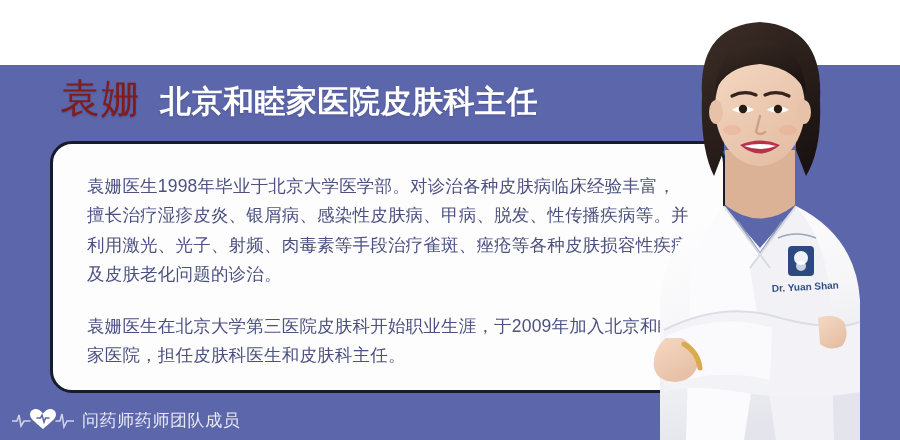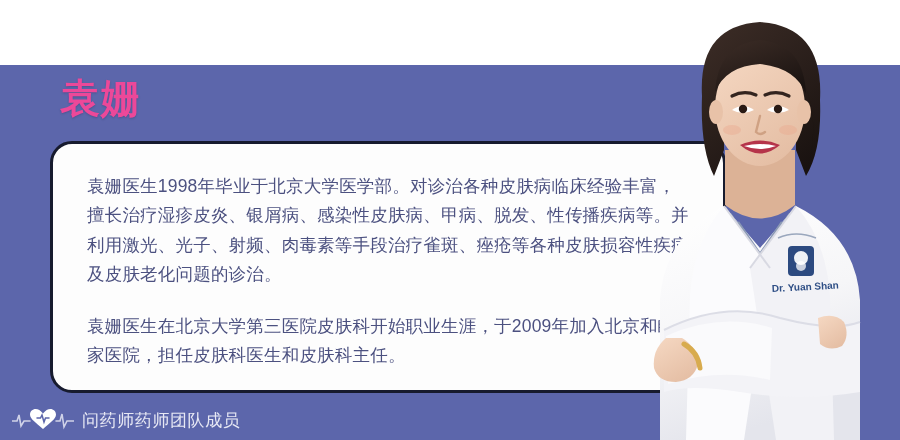--- a/index.html
+++ b/index.html
@@ -35,22 +35,22 @@
     position: absolute;
     left: 60px;
     top: 78px;
     display: flex;
     align-items: baseline;
     white-space: nowrap;
     z-index: 6;
   }
   .doctor-name {
     font-size: 40px;
-    font-weight: 700;
-    color: #ec4899;
+    font-weight: 400;
+    color: #7f1d1d;
     letter-spacing: 1px;
     line-height: 1;
     text-shadow: 0 1px 2px rgba(30,30,70,0.25);
   }
   .doctor-title {
     font-size: 31px;
     font-weight: 700;
     color: #ffffff;
     margin-left: 18px;
     line-height: 1;
@@ -116,20 +116,21 @@
 </style>
 </head>
 <body>
 
 <div id="stage">
 
   <div class="purple-panel"></div>
 
   <div class="title-row">
     <span class="doctor-name">袁姗</span>
+    <span class="doctor-title">北京和睦家医院皮肤科主任</span>
   </div>
 
   <div class="bio-card">
     <p class="bio-paragraph">袁姗医生1998年毕业于北京大学医学部。对诊治各种皮肤病临床经验丰富，擅长治疗湿疹皮炎、银屑病、感染性皮肤病、甲病、脱发、性传播疾病等。并利用激光、光子、射频、肉毒素等手段治疗雀斑、痤疮等各种皮肤损容性疾病及皮肤老化问题的诊治。</p>
     <p class="bio-paragraph">袁姗医生在北京大学第三医院皮肤科开始职业生涯，于2009年加入北京和睦家医院，担任皮肤科医生和皮肤科主任。</p>
   </div>
 
   <div class="photo-wrap">
     <svg width="280" height="440" viewBox="0 0 280 440" xmlns="http://www.w3.org/2000/svg">
       <defs>

